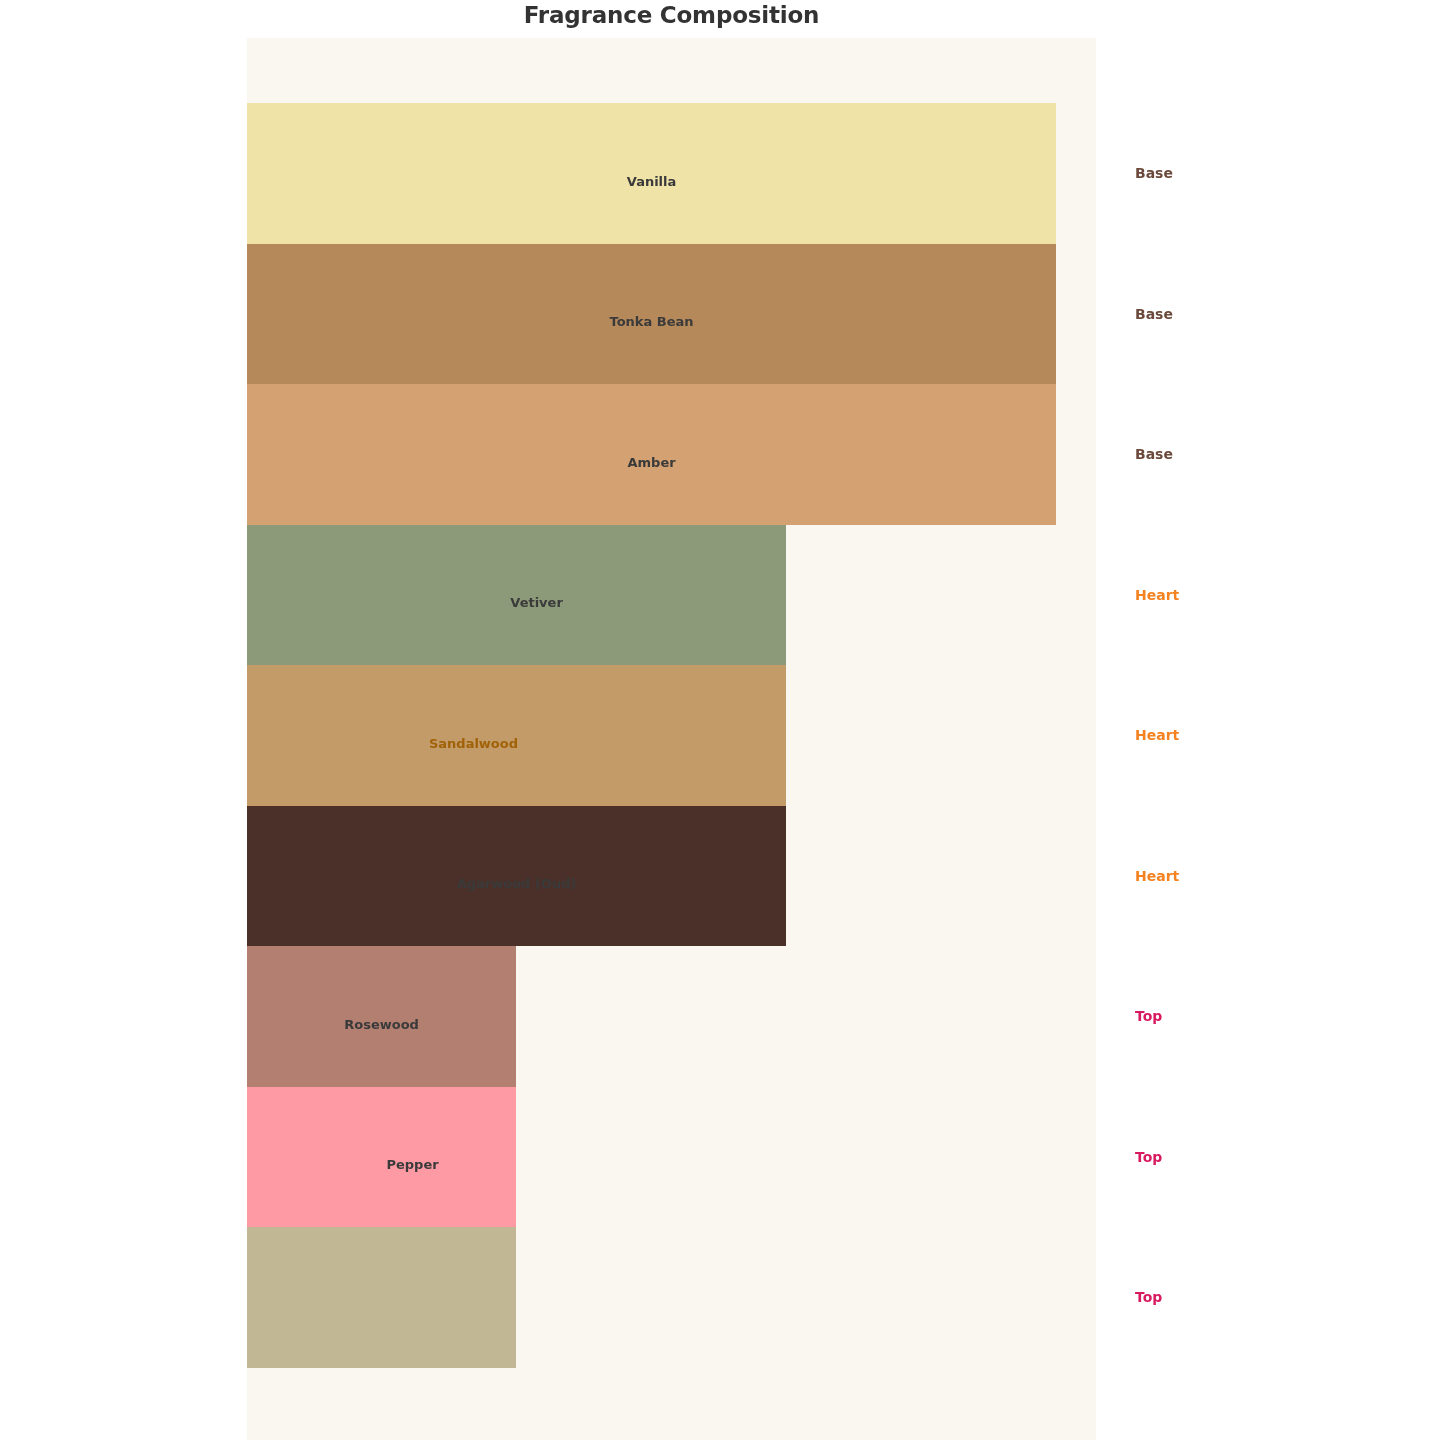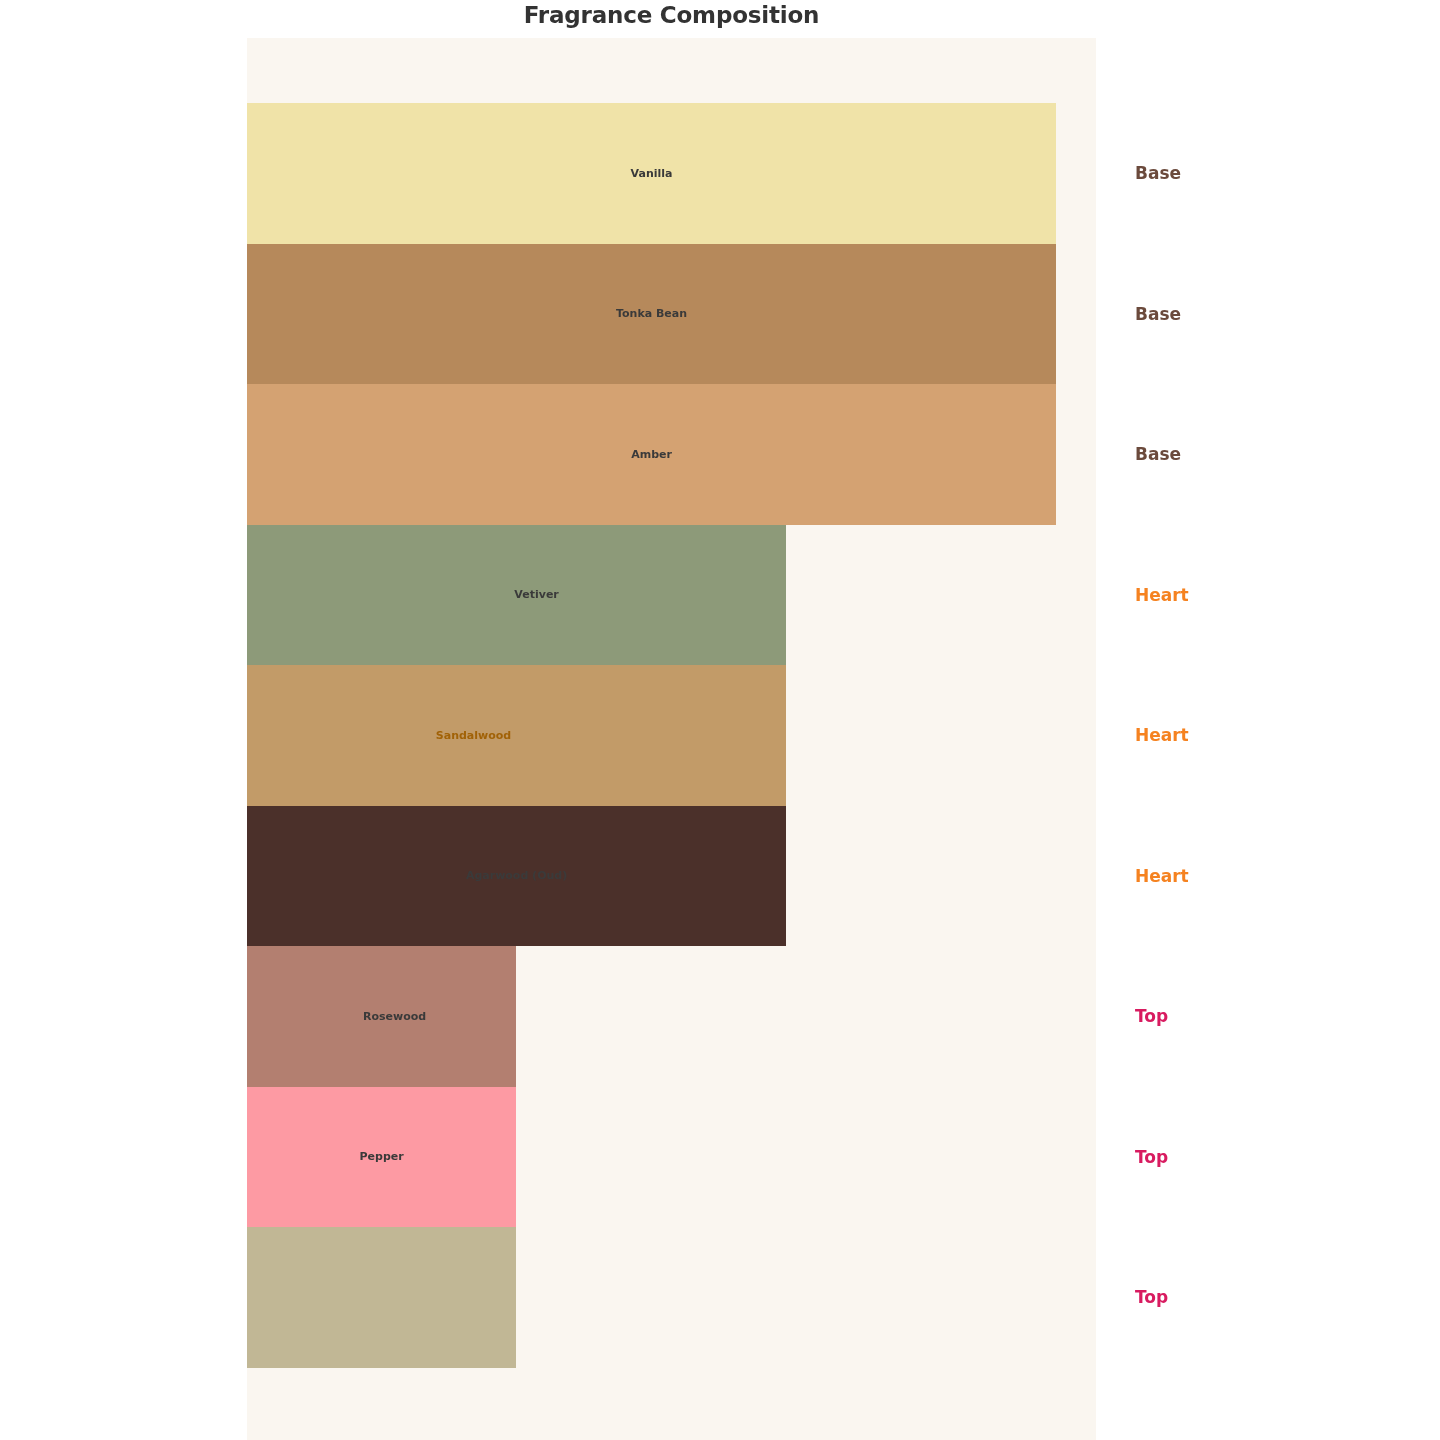--- a/index.html
+++ b/index.html
@@ -47,35 +47,35 @@
     width: 849px;
   }
   .bar {
     position: absolute;
     left: 0;
     top: 0;
     height: 100%;
   }
   .bar-label {
     position: absolute;
-    top: 0;
+    top: 8px;
     height: 100%;
     display: flex;
     align-items: center;
     justify-content: center;
-    font-size: 11px;
+    font-size: 13px;
     font-weight: bold;
     color: #3a3a3a;
     white-space: nowrap;
     pointer-events: none;
   }
   .cat-label {
     position: absolute;
     left: 1135px;
-    font-size: 17px;
+    font-size: 14px;
     font-weight: bold;
     white-space: nowrap;
     transform: translateY(-50%);
   }
 </style>
 </head>
 <body>
 
 <div id="figure">
 
@@ -102,25 +102,25 @@
       <div class="bar-row" style="top: 627px; height: 140.5px;">
         <div class="bar" style="width: 539.115px; background: rgb(194, 155, 104);"></div>
         <div class="bar-label" style="left: 0px; width: 453px; color: #a16207;">Sandalwood</div>
       </div>
       <div class="bar-row" style="top: 767.5px; height: 140.5px;">
         <div class="bar" style="width: 539.115px; background: rgb(75, 48, 42);"></div>
         <div class="bar-label" style="left: 0px; width: 539.115px; color: rgb(58, 58, 58);">Agarwood (Oud)</div>
       </div>
       <div class="bar-row" style="top: 908px; height: 140.5px;">
         <div class="bar" style="width: 269.133px; background: rgb(179, 127, 112);"></div>
-        <div class="bar-label" style="left: 0px; width: 269.133px; color: rgb(58, 58, 58); padding-left: 13px;">Rosewood</div>
+        <div class="bar-label" style="left: 0px; width: 269.133px; color: rgb(58, 58, 58);">Rosewood</div>
       </div>
       <div class="bar-row" style="top: 1048.5px; height: 140.5px;">
         <div class="bar" style="width: 269.133px; background: rgb(253, 154, 163);"></div>
-        <div class="bar-label" style="left: 0px; width: 269.133px; color: rgb(58, 58, 58);">Pepper</div>
+        <div class="bar-label" style="left: 0px; width: 269.133px; color: rgb(58, 58, 58); padding-left: 31px;">Pepper</div>
       </div>
       <div class="bar-row" style="top: 1189px; height: 140.5px;">
         <div class="bar" style="width: 269.133px; background: rgb(193, 183, 149);"></div>
       </div>
     </div>
 
   <div id="category-labels">
 
   <div class="cat-label" style="top: 173.25px; color: rgb(107, 74, 60);">Base</div>
       <div class="cat-label" style="top: 313.75px; color: rgb(107, 74, 60);">Base</div>

